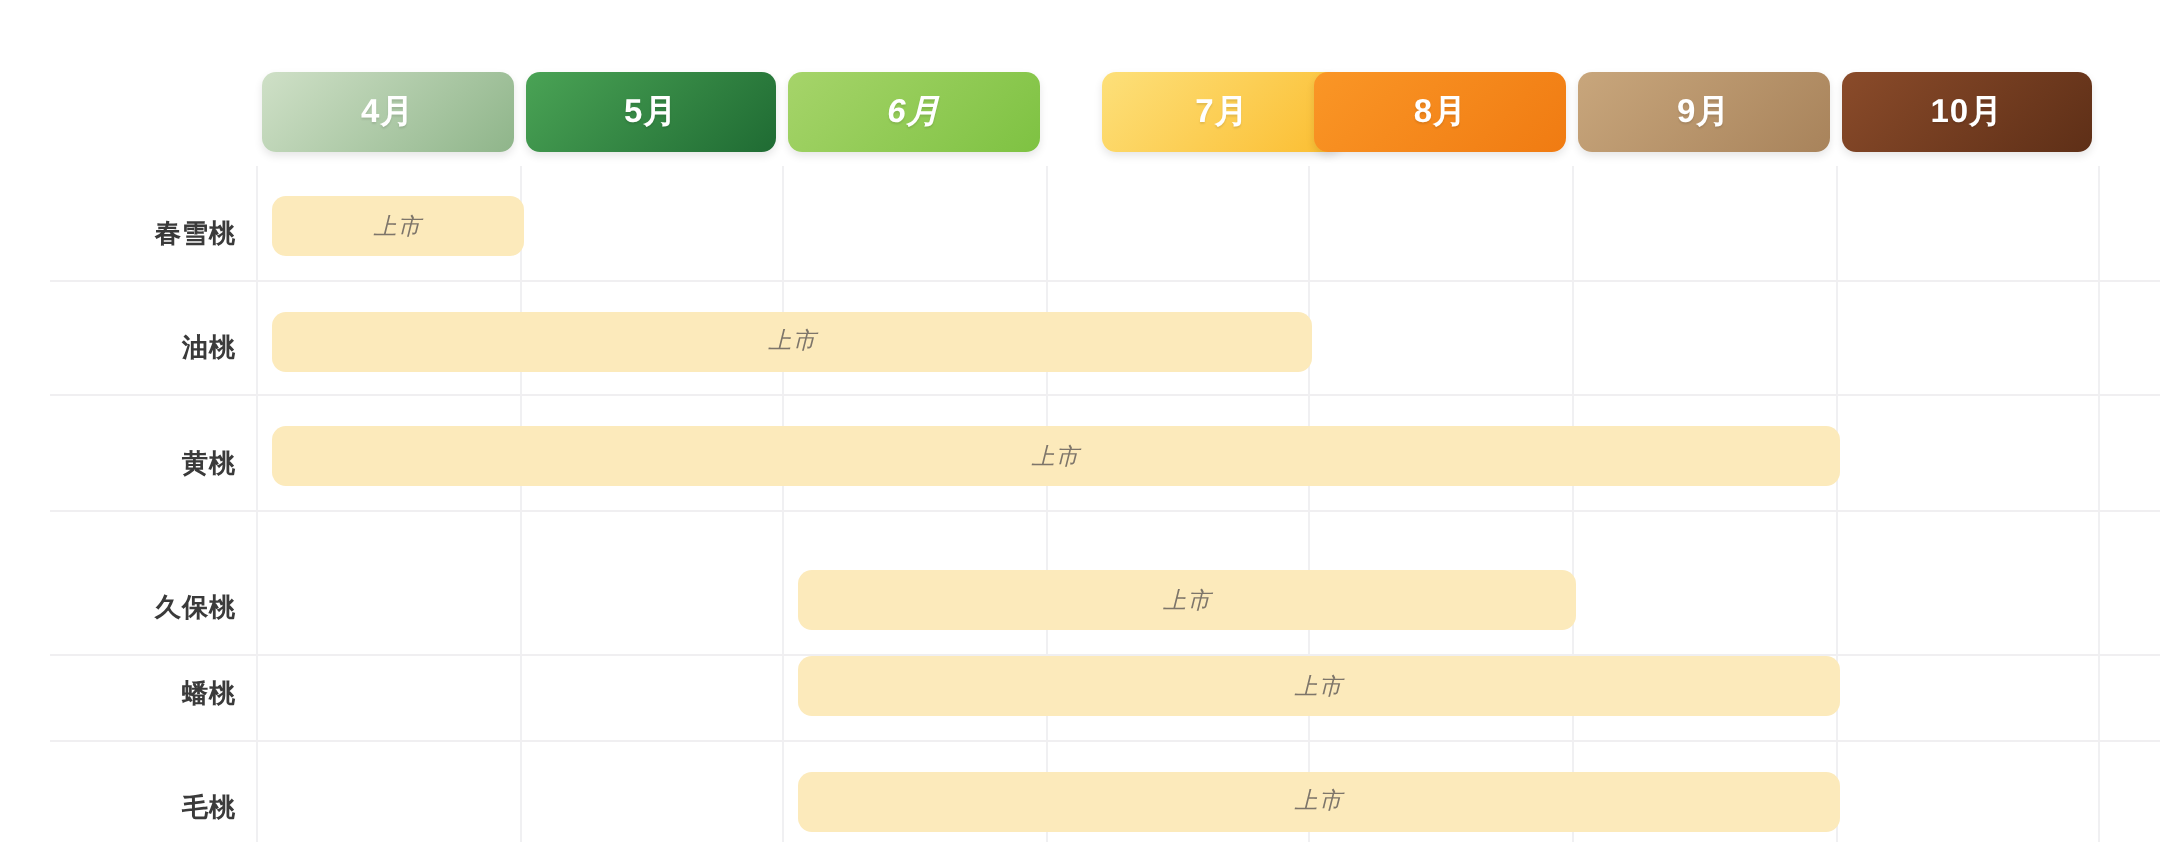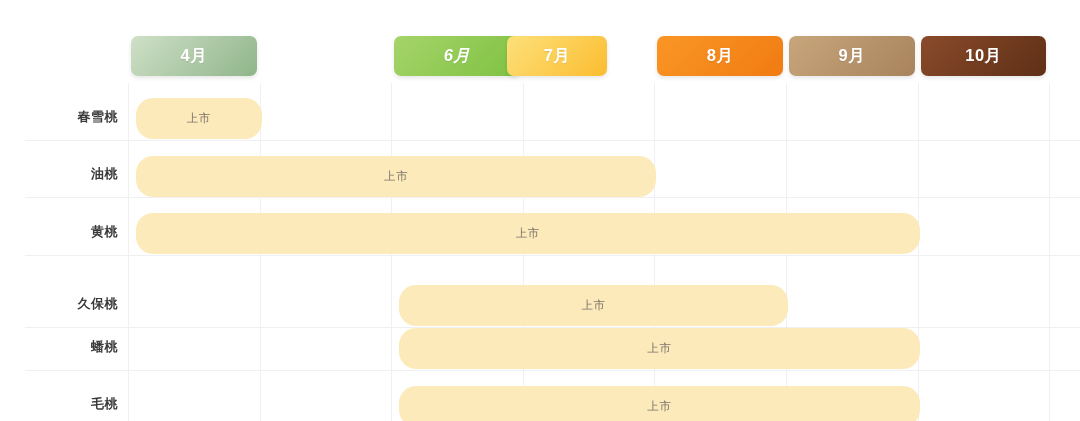--- a/index.html
+++ b/index.html
@@ -81,40 +81,42 @@
     padding-right: 7px;
     font-size: 13px;
     font-weight: bold;
     color: #3a3a3a;
     letter-spacing: 0.5px;
   }
 
   .bar {
     position: absolute;
     top: 10px;
-    height: 41px;
+    height: 30px;
     background: #fceabb;
-    border-radius: 17px;
+    border-radius: 7px;
     display: flex;
     align-items: center;
     justify-content: center;
     font-size: 11.5px;
     color: #7d756a;
     letter-spacing: 0.6px;
+    font-style: italic;
   }
 </style>
 </head>
 <body>
 
 <div id="chart-root">
 
   <div id="header-row">
       <div class="month-header" style="left: 106px; width: 125.6px; background: linear-gradient(135deg, rgb(207, 224, 199) 0%, rgb(143, 181, 138) 100%);">4月</div>
+      <div class="month-header" style="left: 237.6px; width: 125.6px; background: linear-gradient(135deg, rgb(74, 163, 85) 0%, rgb(31, 107, 51) 100%);">5月</div>
       <div class="month-header" style="left: 369.2px; width: 125.6px; background: linear-gradient(135deg, rgb(166, 212, 106) 0%, rgb(126, 194, 66) 100%); font-style: italic;">6月</div>
-      <div class="month-header" style="left: 482px; width: 100px; background: linear-gradient(135deg, rgb(253, 224, 122) 0%, rgb(251, 189, 48) 100%);">7月</div>
+      <div class="month-header" style="left: 526px; width: 120px; background: linear-gradient(135deg, rgb(253, 224, 122) 0%, rgb(251, 189, 48) 100%);">7月</div>
       <div class="month-header" style="left: 632.4px; width: 125.6px; background: linear-gradient(135deg, rgb(250, 150, 38) 0%, rgb(240, 123, 18) 100%); text-align: right;">8月</div>
       <div class="month-header" style="left: 764px; width: 125.6px; background: linear-gradient(135deg, rgb(200, 166, 124) 0%, rgb(168, 131, 91) 100%);">9月</div>
       <div class="month-header" style="left: 895.6px; width: 125.6px; background: linear-gradient(135deg, rgb(138, 75, 42) 0%, rgb(94, 47, 23) 100%);">10月</div>
     </div>
 
   <div id="grid-body">
       <div class="grid-col-line" style="left: 103px;"></div>
       <div class="grid-col-line" style="left: 234.6px;"></div>
       <div class="grid-col-line" style="left: 366.2px;"></div>
       <div class="grid-col-line" style="left: 497.8px;"></div>

